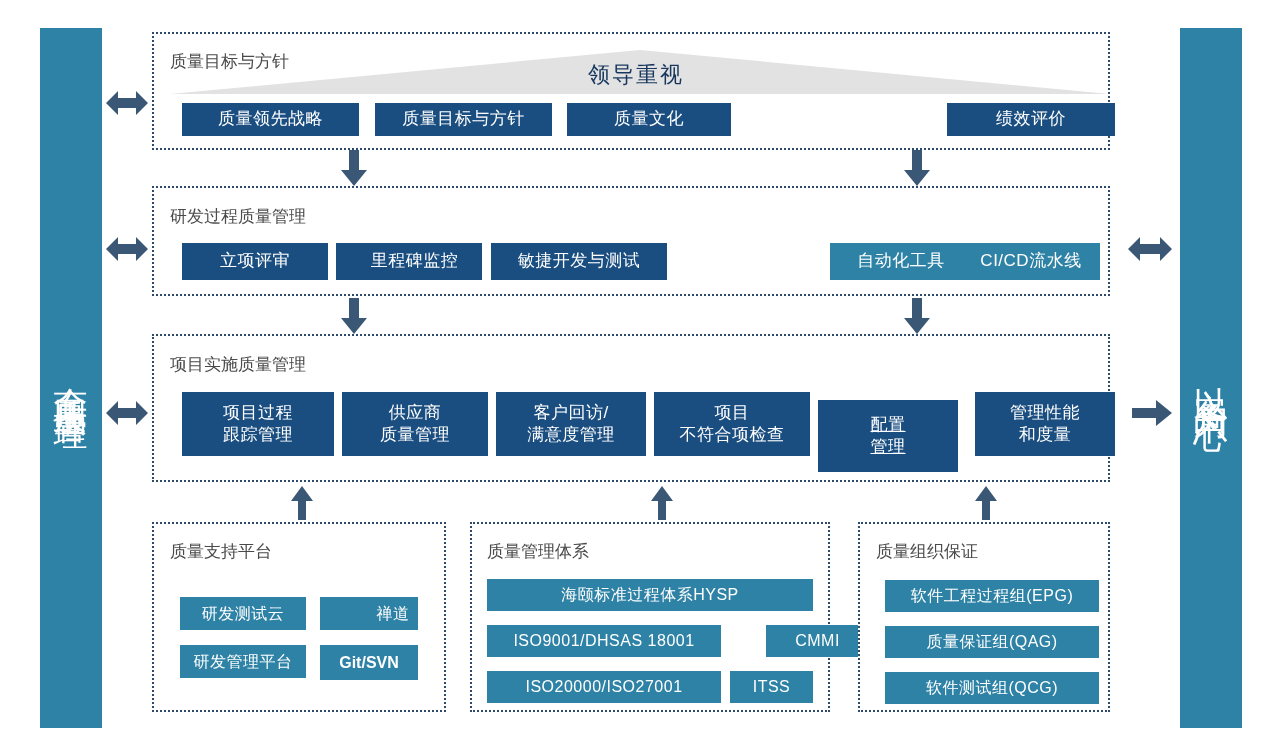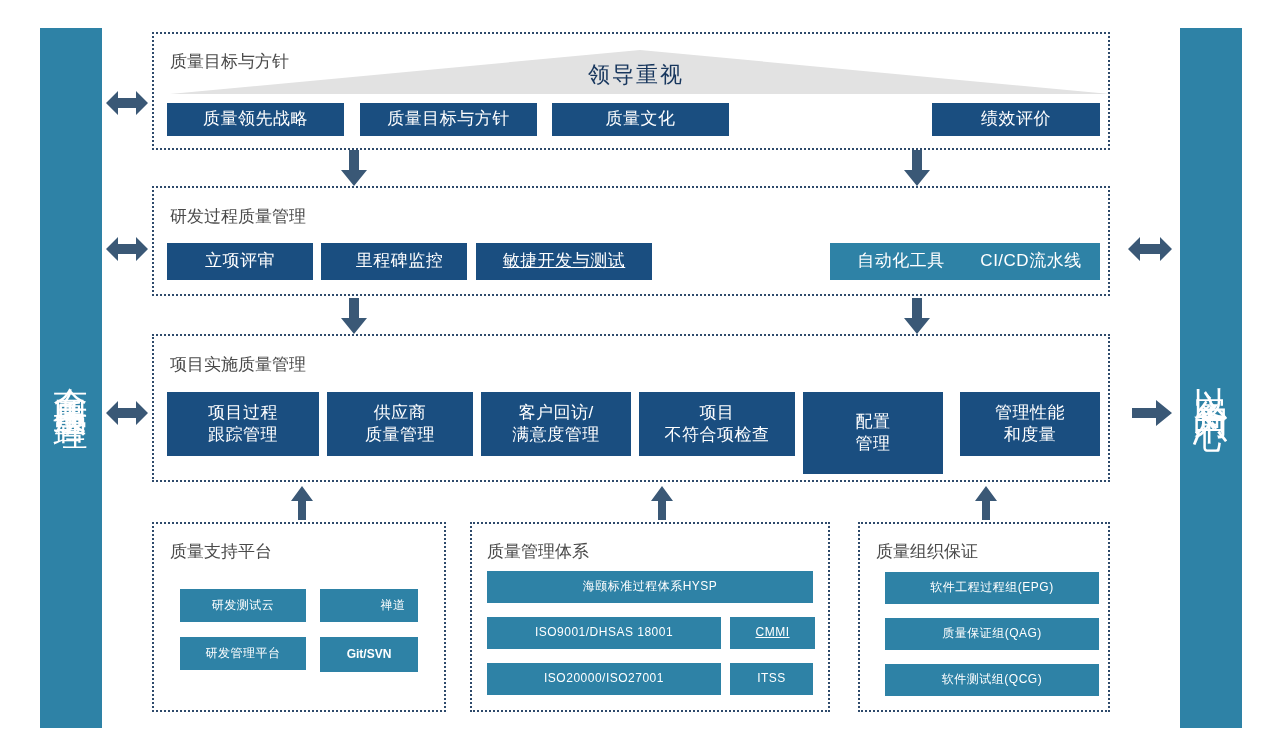--- a/index.html
+++ b/index.html
@@ -61,24 +61,24 @@
     display: flex;
     align-items: center;
     justify-content: center;
     text-align: center;
     color: #ffffff;
     font-size: 17px;
     line-height: 1.32;
     letter-spacing: 0.5px;
     white-space: pre-line;
   }
-  .box.navy { background: #1A4E80; }
+  .box.navy { background: #1A4E80; margin-left: 15px; }
   .box.teal { background: #2E82A6; }
   .box.bold { font-weight: bold; letter-spacing: 0px; }
-  .box.small { font-size: 12px; }
+  .box.small { font-size: 16px; margin-top: 8px; }
 
   
   #leader-triangle {
     position: absolute;
     left: 170px;
     top: 50px;
     width: 940px;
     height: 48px;
   }
   #leader-triangle svg { display: block; width: 100%; height: 100%; }
@@ -118,62 +118,62 @@
 
   <div id="leader-triangle">
     <svg viewBox="0 0 940 48" preserveAspectRatio="none">
       <polygon points="470,0 940,44 0,44" fill="#E2E2E2"></polygon>
     </svg>
   </div>
   <div id="leader-label">领导重视</div>
 
   <div class="box navy" style="left:167px; top:103px; width:177px; height:33px;">质量领先战略</div>
   <div class="box navy" style="left:360px; top:103px; width:177px; height:33px;">质量目标与方针</div>
-  <div class="box navy" style="left:552px; top:103px; width:177px; height:33px;">质量文化</div>
+  <div class="box navy" style="left:552px; top:103px; width:164px; height:33px;">质量文化</div>
   <div class="box navy" style="left:932px; top:103px; width:168px; height:33px;">绩效评价</div>
 
   <div class="panel" style="left:152px; top:186px; width:958px; height:110px;"></div>
   <div class="panel-title" style="left:170px; top:205px;">研发过程质量管理</div>
 
   <div class="box navy" style="left:167px; top:243px; width:146px; height:37px;">立项评审</div>
   <div class="box navy" style="left:321px; top:243px; width:146px; height:37px;padding-left:11px;">里程碑监控</div>
-  <div class="box navy" style="left:476px; top:243px; width:176px; height:37px;text-decoration:underline;">敏捷开发与测试</div>
+  <div class="box navy" style="left:476px; top:243px; width:176px; height:37px;">敏捷开发与测试</div>
   <div class="box teal" style="left:814px; top:243px; width:142px; height:37px;margin-left:16px;">自动化工具</div>
   <div class="box teal" style="left:962px; top:243px; width:138px; height:37px;">CI/CD流水线</div>
 
   <div class="panel" style="left:152px; top:334px; width:958px; height:148px;"></div>
   <div class="panel-title" style="left:170px; top:353px;">项目实施质量管理</div>
 
   <div class="box navy" style="left:327px; top:392px; width:146px; height:64px;">供应商
 质量管理</div>
   <div class="box navy" style="left:167px; top:392px; width:152px; height:64px;">项目过程
 跟踪管理</div>
   <div class="box navy" style="left:481px; top:392px; width:150px; height:64px;">客户回访/
 满意度管理</div>
   <div class="box navy" style="left:639px; top:392px; width:156px; height:64px;">项目
 不符合项检查</div>
-  <div class="box navy" style="left:803px; top:392px; width:140px; height:82px;">配置
+  <div class="box navy" style="left:803px; top:400px; width:140px; height:72px;text-decoration:underline;">配置
 管理</div>
   <div class="box navy" style="left:960px; top:392px; width:140px; height:64px;">管理性能
 和度量</div>
 
   <div class="panel" style="left:152px; top:522px; width:294px; height:190px;"></div>
   <div class="panel-title" style="left:170px; top:540px;">质量支持平台</div>
 
   <div class="box teal small" style="left:180px; top:589px; width:126px; height:33px;">研发测试云</div>
   <div class="box teal small" style="left:320px; top:589px; width:98px; height:33px;padding-left:48px;">禅道</div>
   <div class="box teal small" style="left:180px; top:637px; width:126px; height:33px;">研发管理平台</div>
   <div class="box teal small bold" style="left:320px; top:637px; width:98px; height:35px;">Git/SVN</div>
 
   <div class="panel" style="left:470px; top:522px; width:360px; height:190px;"></div>
   <div class="panel-title" style="left:487px; top:540px;">质量管理体系</div>
 
   <div class="box teal small" style="left:487px; top:571px; width:326px; height:32px;">海颐标准过程体系HYSP</div>
   <div class="box teal small" style="left:487px; top:617px; width:234px; height:32px;">ISO9001/DHSAS 18001</div>
-  <div class="box teal small" style="left:730px; top:617px; width:85px; height:32px;text-decoration:underline;">CMMI</div>
+  <div class="box teal small" style="left:766px; top:617px; width:103px; height:32px;">CMMI</div>
   <div class="box teal small" style="left:487px; top:663px; width:234px; height:32px;">ISO20000/ISO27001</div>
   <div class="box teal small" style="left:730px; top:663px; width:83px; height:32px;">ITSS</div>
 
   <div class="panel" style="left:858px; top:522px; width:252px; height:190px;"></div>
   <div class="panel-title" style="left:876px; top:540px;">质量组织保证</div>
 
   <div class="box teal small" style="left:885px; top:618px; width:214px; height:32px;">质量保证组(QAG)</div>
   <div class="box teal small" style="left:885px; top:572px; width:214px; height:32px;">软件工程过程组(EPG)</div>
   <div class="box teal small" style="left:885px; top:664px; width:214px; height:32px;">软件测试组(QCG)</div>
 

